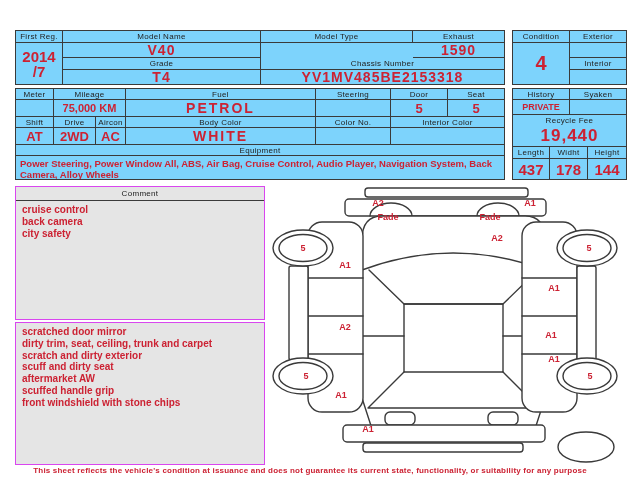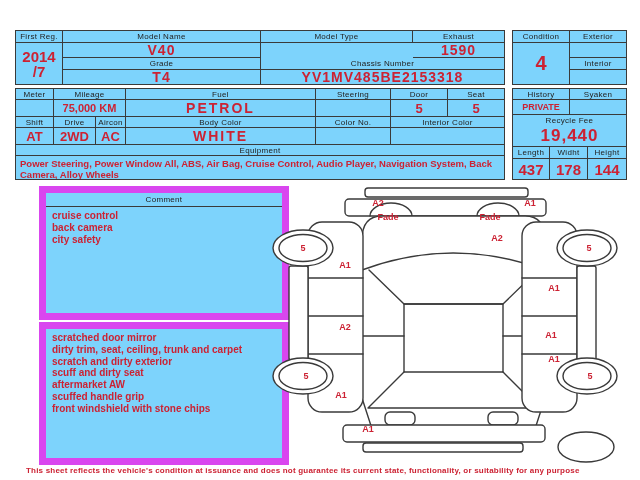--- a/index.html
+++ b/index.html
@@ -8,26 +8,26 @@
   .abs{position:absolute;box-sizing:border-box;}
   .tbl{border:1px solid #3a3a3a;display:grid;background:#7dd3fc;}
   .cell{display:flex;align-items:center;justify-content:center;border-right:1px solid #3a3a3a;border-bottom:1px solid #3a3a3a;overflow:hidden;}
   .nr{border-right:none;}
   .nb{border-bottom:none;}
   .lbl{font-size:8px;color:#222;letter-spacing:0.3px;white-space:nowrap;}
   .val{color:#cc2233;font-weight:bold;}
   #title{left:0;top:5px;width:640px;text-align:center;font-size:23px;letter-spacing:2px;color:#0f766e;margin-top:32px;}
   .bigval{font-size:14px;letter-spacing:1px;}
   .hugeval{font-size:20px;}
-  .note-box{border:7px solid #d946ef;background:#7dd3fc;margin-left:24px;}
+  .note-box{border:1px solid #d946ef;background:#e5e5e5;}
   .note-head{height:13px;border-bottom:1px solid #3a3a3a;display:flex;align-items:center;justify-content:center;}
   .note-body{padding:3px 6px;color:#cc2233;font-weight:bold;font-size:10px;line-height:1.18;}
   .note-line{white-space:normal;}
   .marker{position:absolute;color:#cc2233;font-weight:bold;font-size:9px;transform:translate(-50%,-50%);white-space:nowrap;}
-  #disclaimer{left:0;top:466px;width:594px;color:#cc2233;font-size:8px;font-weight:bold;letter-spacing:0.2px;padding-left:26px;}
+  #disclaimer{left:0;top:466px;width:594px;text-align:center;color:#cc2233;font-size:8px;font-weight:bold;letter-spacing:0.2px;padding-left:26px;}
   svg{display:block;}
 </style>
 </head>
 <body>
 
 <div id="sheet">
 
   <div id="title" class="abs">Vehicle Information Sheet</div>
 
   <div class="abs tbl" style="left:15px;top:30px;width:490px;height:55px;grid-template-columns:47px 198px 152px 1fr;grid-template-rows:12px 15px 12px 1fr;">

